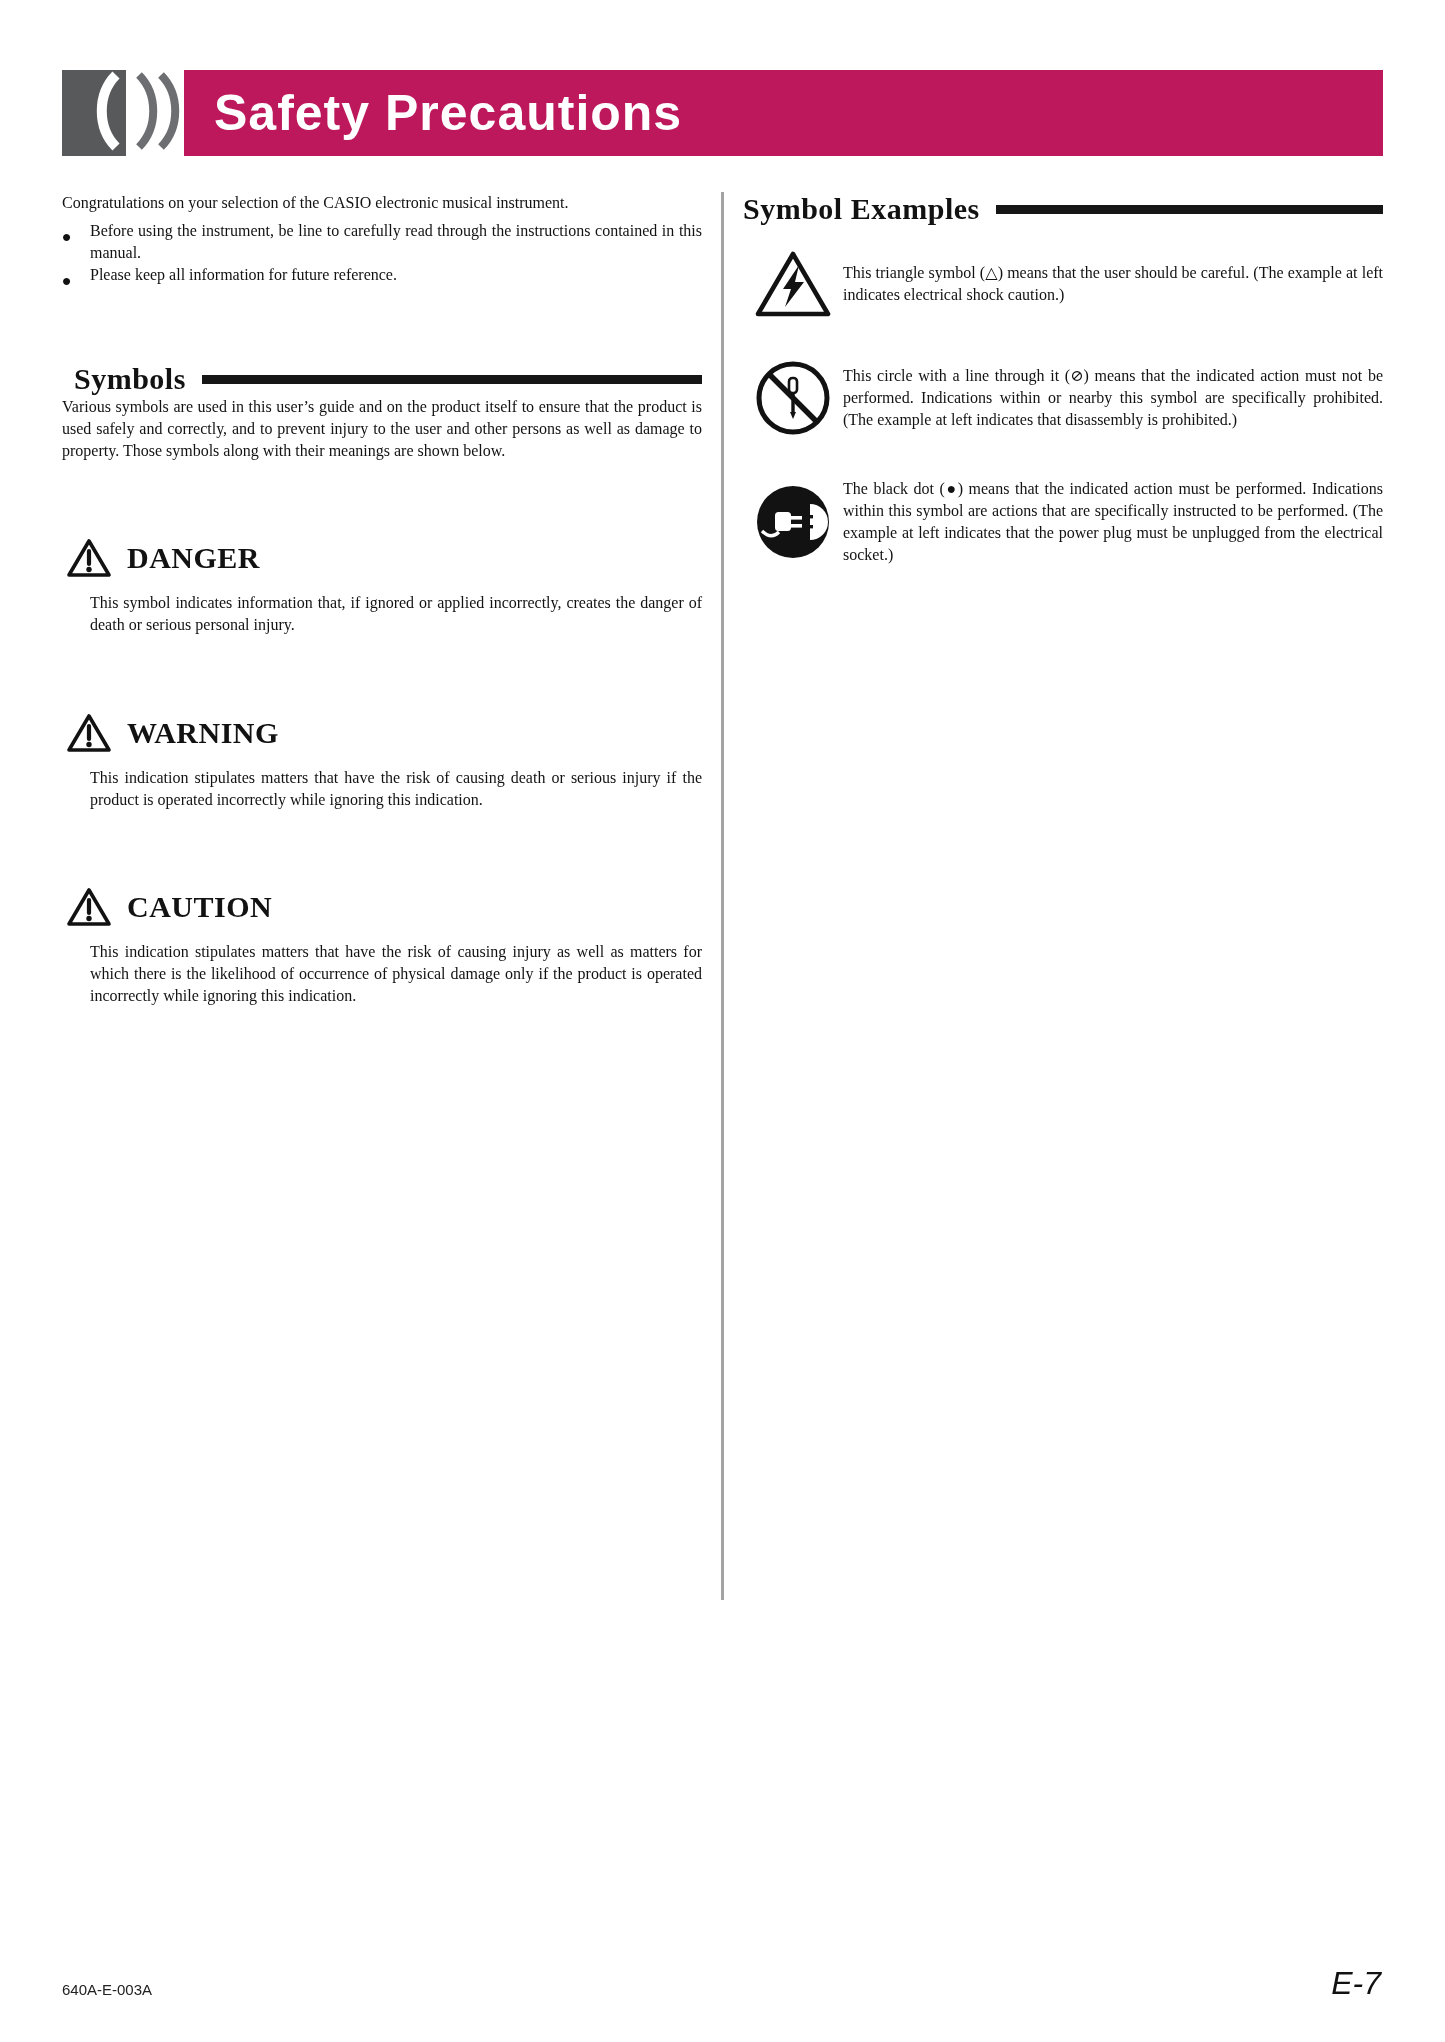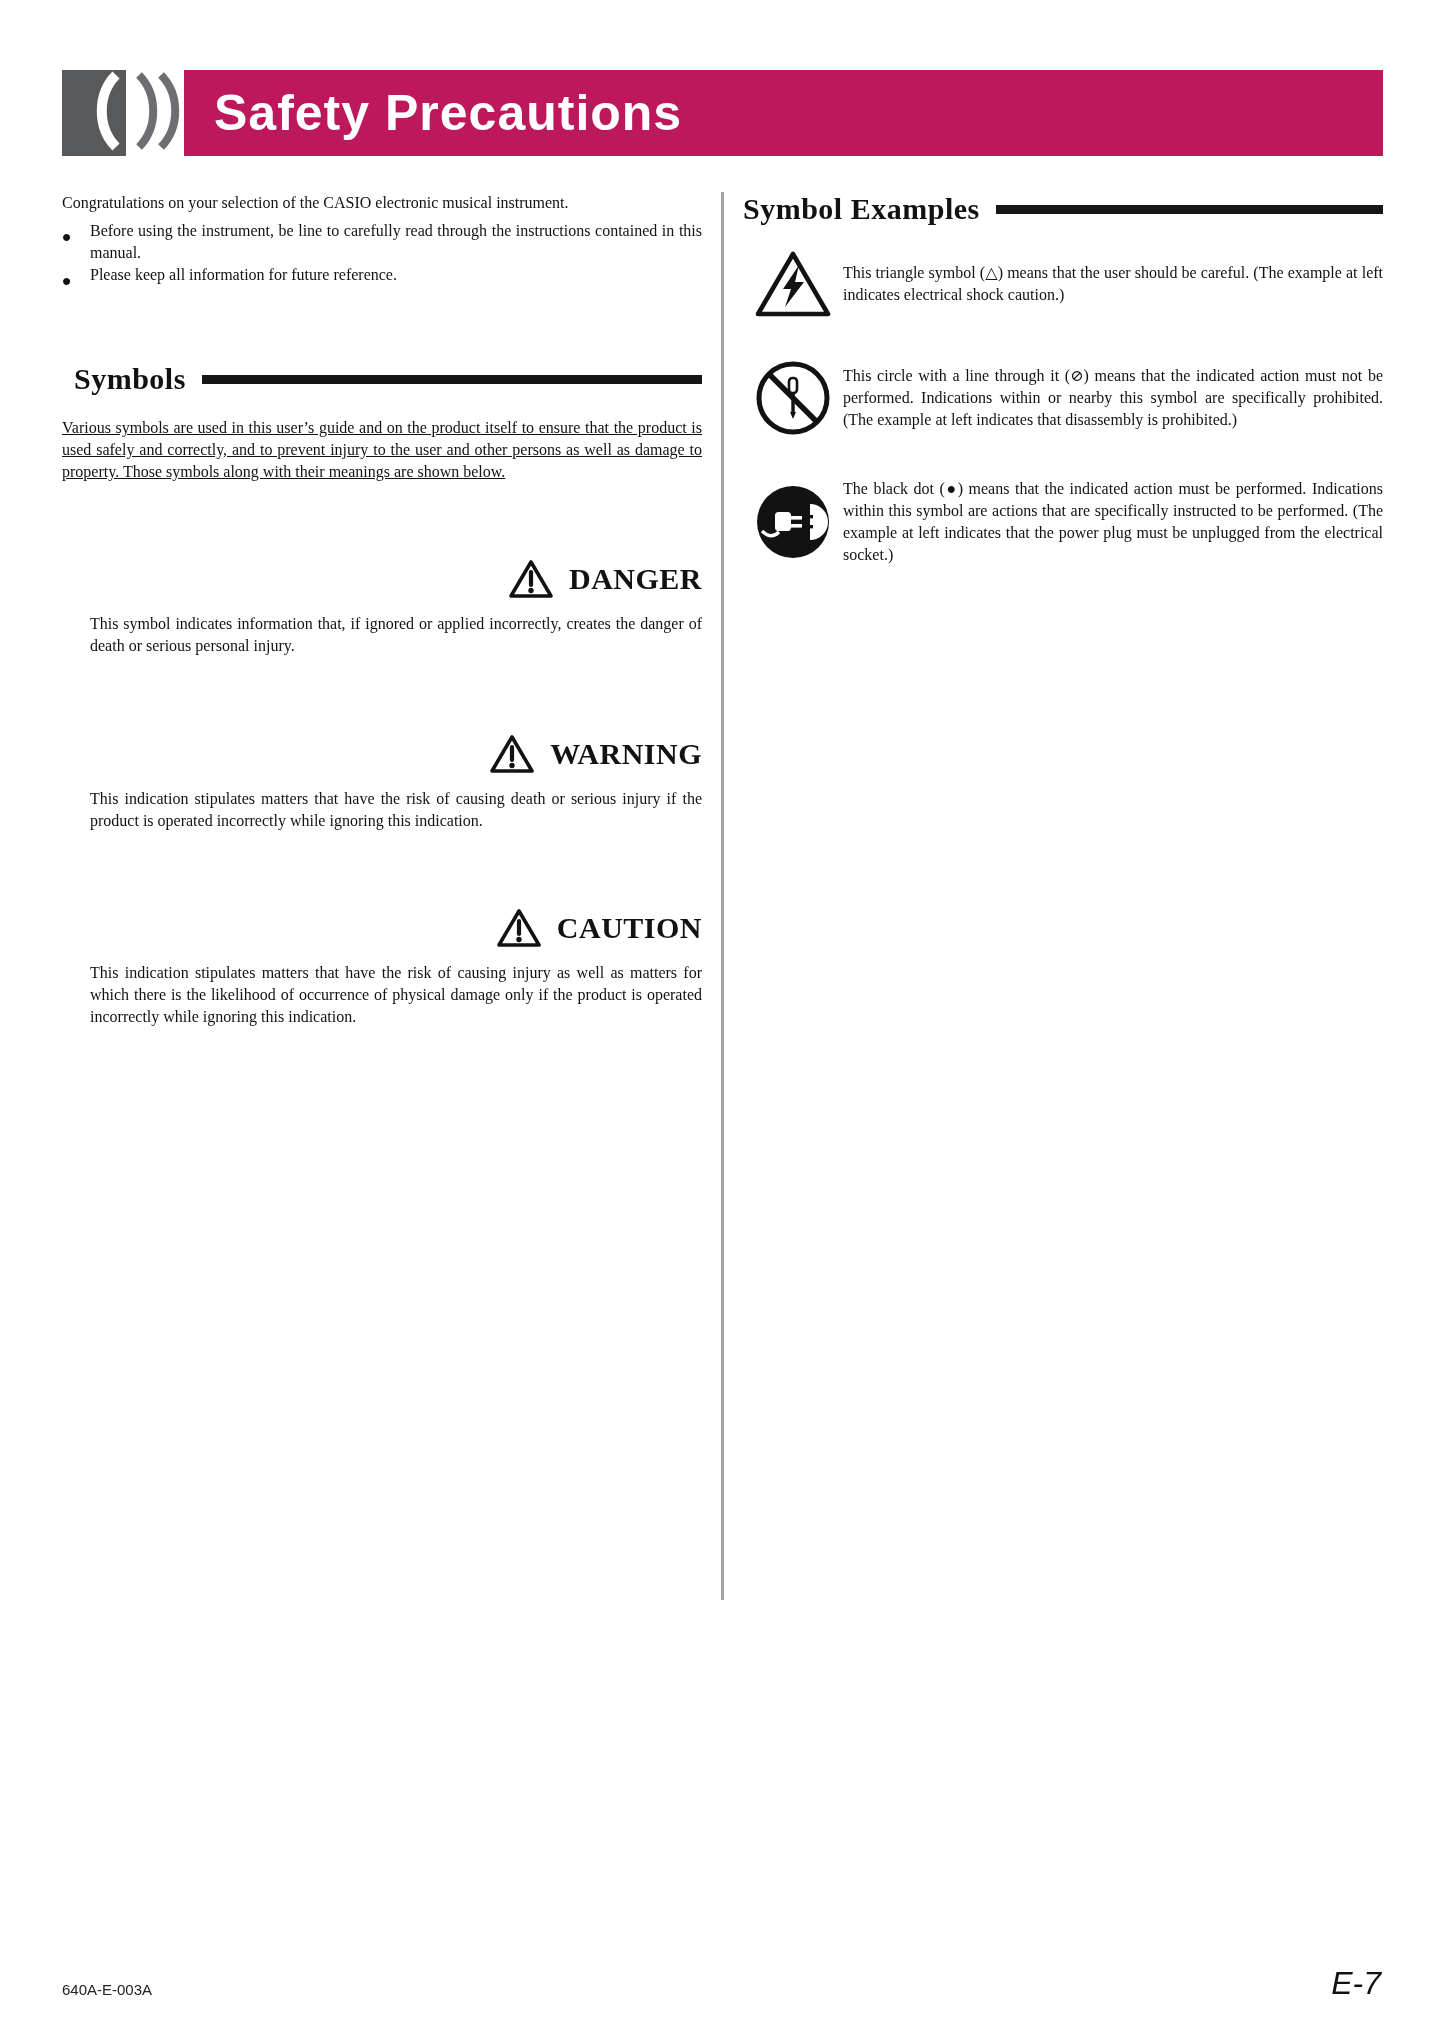--- a/index.html
+++ b/index.html
@@ -33,25 +33,25 @@
   .bullets li { display:flex; }
   .bullet-mark { width:28px; flex:none; font-size:26px; line-height:1.38; }
   .bullet-mark::before { content:"\2022"; font-weight:bold; }
   .bullet-text { flex:1; }
 
   
   .sec-head { display:flex; align-items:center; }
   .sec-head h2 { font-size:30px; font-weight:bold; letter-spacing:0.5px; white-space:nowrap; }
   .sec-head .rule { flex:1; height:9px; background:#161616; margin-left:16px; }
   .left-sec { margin-top:62px; padding-left:12px; }
-  .sym-body { margin-top:21px;text-decoration:underline; }
+  .sym-body { margin-top:0; }
 
   
   .notice { margin-top:76px; }
-  .notice-head { display:flex; align-items:center; gap:15px; padding-left:4px;justify-content:flex-end; }
+  .notice-head { display:flex; align-items:center; gap:15px; padding-left:4px; }
   .notice-head h3 { font-size:30px; font-weight:bold; letter-spacing:0.5px; }
   .notice-body { margin-top:14px; padding-left:28px; }
   .warn-icon svg { display:block; }
 
   
   .example { display:flex; align-items:center; margin-top:40px; }
   .example.first { margin-top:24px; }
   .ex-icon { width:100px; flex:none; display:flex; justify-content:center; }
   .ex-text { flex:1; }
 

